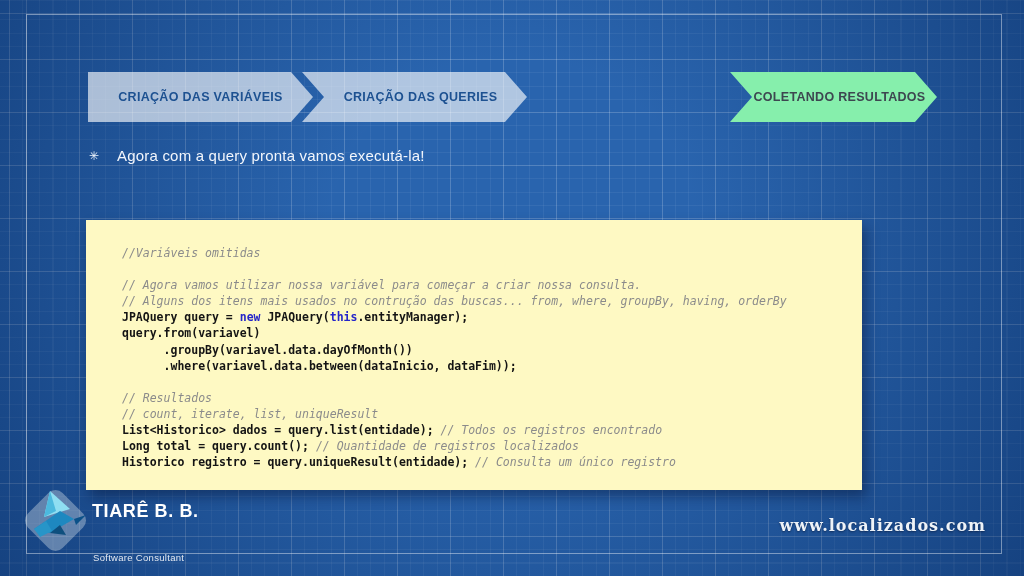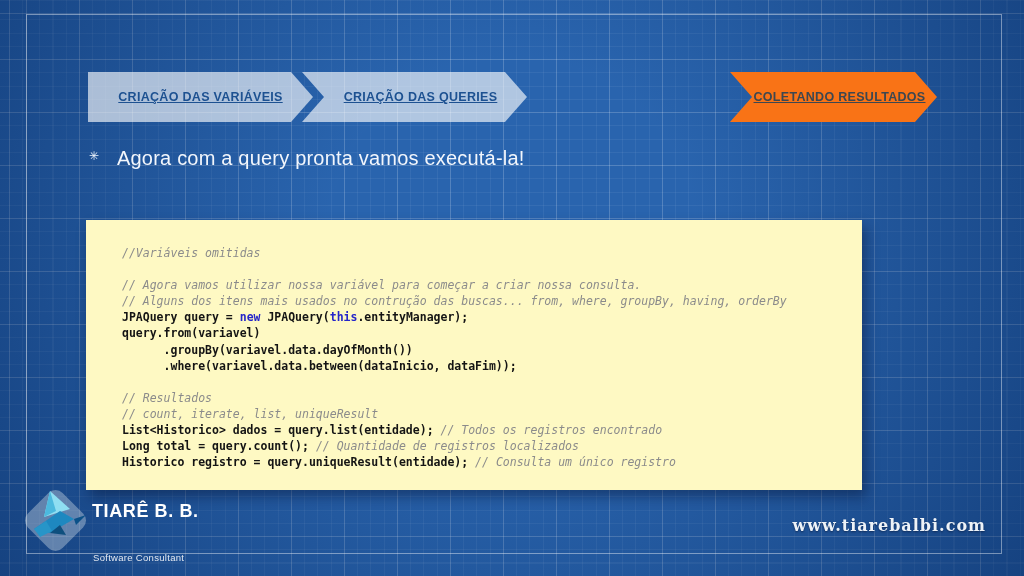--- a/index.html
+++ b/index.html
@@ -17,32 +17,32 @@
   }
   .frame{
     position:absolute;left:26px;top:14px;width:974px;height:538px;
     border:1px solid rgba(255,255,255,0.42);pointer-events:none;
   }
   
   .steps{position:absolute;left:88px;top:72px;width:849px;height:50px;}
   .step{
     position:absolute;top:0;height:50px;display:flex;align-items:center;justify-content:center;
     background:rgba(255,255,255,0.63);
-    color:#1d5191;font-size:12.5px;font-weight:bold;letter-spacing:.3px;white-space:nowrap;text-decoration:underline;
+    color:#1d5191;font-size:12.5px;font-weight:bold;letter-spacing:.3px;white-space:nowrap;
   }
   .step-first{left:0;width:225px;
     clip-path:polygon(0 0, calc(100% - 22px) 0, 100% 50%, calc(100% - 22px) 100%, 0 100%);}
   .step-mid{clip-path:polygon(0 0, calc(100% - 22px) 0, 100% 50%, calc(100% - 22px) 100%, 0 100%, 22px 50%);
     padding-left:12px;box-sizing:border-box;}
   .step-2{left:214px;width:225px;}
   .step-3{left:428px;width:225px;}
-  .step-active{left:642px;width:207px;background:#f97316;color:#3d4750;}
+  .step-active{left:642px;width:207px;background:#86efac;color:#3d4750;}
   
   .bullet-star{position:absolute;left:89px;top:149px;font-size:12px;color:#e9f1fb;}
-  .bullet-text{position:absolute;left:117px;top:147px;font-size:20px;color:#f2f6fc;letter-spacing:.2px;}
+  .bullet-text{position:absolute;left:117px;top:147px;font-size:15px;color:#f2f6fc;letter-spacing:.2px;}
   .example-label{position:absolute;left:88px;top:186px;font-size:15px;color:#f2f6fc;letter-spacing:.2px;margin-top:40px;}
   
   .code-card{
     position:absolute;left:86px;top:220px;width:776px;height:270px;background:#fef9c3;
     box-shadow:4px 7px 12px rgba(5,15,45,0.40);
   }
   .code{
     position:absolute;left:36px;top:25px;right:10px;
     font-family:"DejaVu Sans Mono","Liberation Mono",monospace;
     font-size:11.5px;line-height:16.1px;font-weight:bold;color:#141414;
@@ -95,13 +95,13 @@
 <svg class="logo-bird" viewBox="0 0 64 60" xmlns="http://www.w3.org/2000/svg">
   <polygon points="24,2 44,20 18,28" fill="#8fdef2"></polygon>
   <polygon points="24,2 30,22 18,28" fill="#4cb9de"></polygon>
   <polygon points="8,40 34,22 48,30 24,44" fill="#1e88c0"></polygon>
   <polygon points="48,30 60,26 50,36" fill="#0b5189"></polygon>
   <polygon points="8,40 20,32 26,42 14,48" fill="#2795c8"></polygon>
   <polygon points="24,44 34,36 40,46" fill="#0e4f7e"></polygon>
 </svg>
 <span class="brand-name">TIARÊ B. B.</span>
 <span class="brand-sub">Software Consultant</span>
-<span class="website">www.tiarebalbi.com</span>
+<span class="website">www.localizados.com</span>
 
 </body></html>

